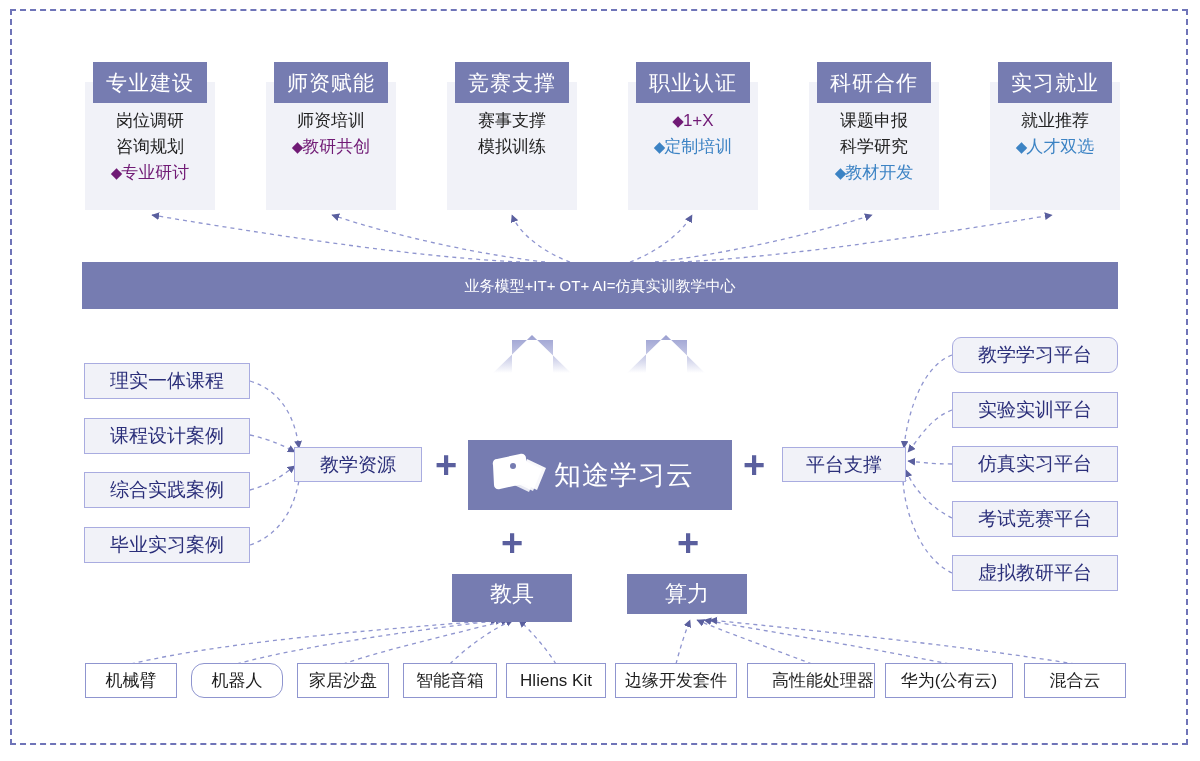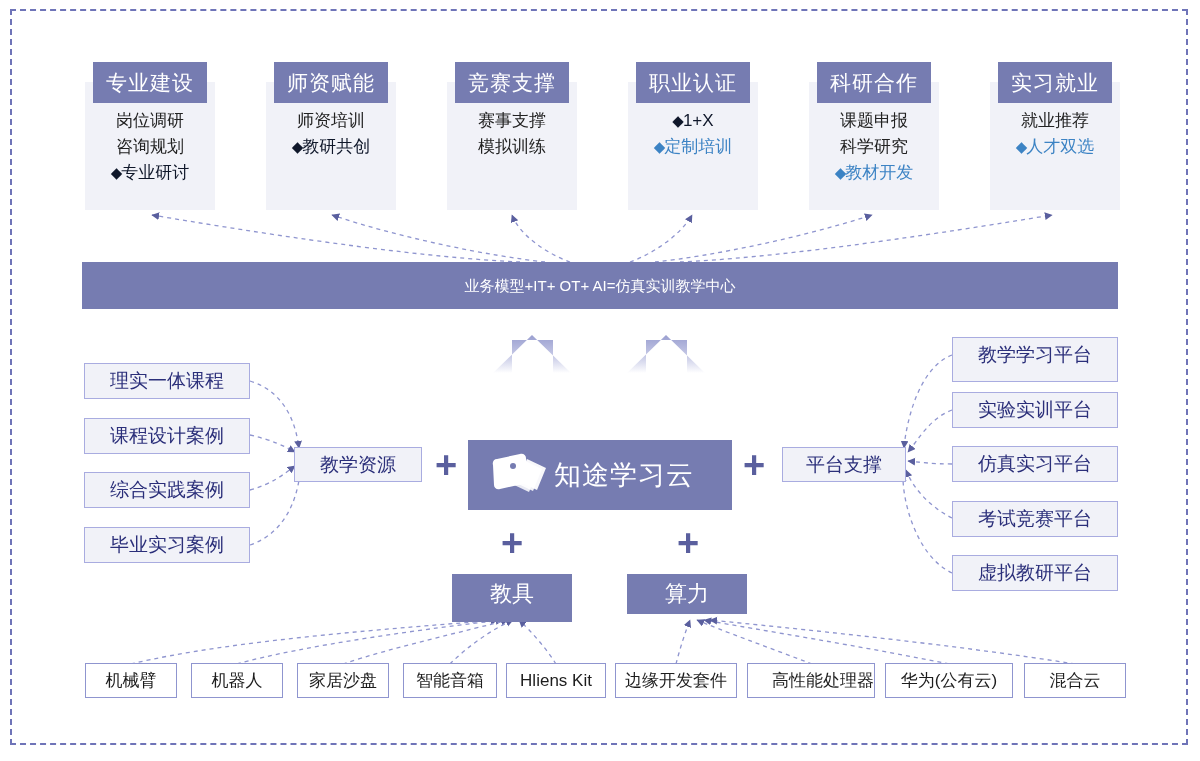--- a/index.html
+++ b/index.html
@@ -28,21 +28,21 @@
   .top-card .card-head{
     position:absolute;left:8px;top:0;width:114px;height:41px;
     background:#767cb1;color:#ffffff;
     font-size:21px;line-height:41px;text-align:center;
     letter-spacing:1px;font-weight:400;
   }
   .top-card .card-lines{
     position:absolute;left:0;top:46px;width:130px;text-align:center;
   }
   .top-card .cline{font-size:17px;line-height:26px;white-space:nowrap;color:#222222;}
-  .top-card .cline.red{color:#0f172a;}
+  .top-card .cline.red{color:#701a75;}
   .top-card .cline.blue{color:#3c83c4;}
   .dm{font-size:15px;letter-spacing:-1px;}
 
   
   #banner{
     position:absolute;left:82px;top:262px;width:1036px;height:47px;
     background:#767cb1;color:#ffffff;
     font-size:15px;line-height:47px;text-align:center;font-weight:400;
   }
 
@@ -199,21 +199,21 @@
     </div>
   </div>
 
   <div id="banner">业务模型+IT+ OT+ AI=仿真实训教学中心</div>
 
   <div class="lbox" style="left:84px;top:363px;width:166px;height:36px;line-height:34px;">理实一体课程</div>
   <div class="lbox" style="left:84px;top:418px;width:166px;height:36px;line-height:34px;">课程设计案例</div>
   <div class="lbox" style="left:84px;top:472px;width:166px;height:36px;line-height:34px;">综合实践案例</div>
   <div class="lbox" style="left:84px;top:527px;width:166px;height:36px;line-height:34px;">毕业实习案例</div>
 
-  <div class="lbox" style="left:952px;top:337px;width:166px;height:45px;line-height:34px;">教学学习平台</div>
+  <div class="lbox" style="left:952px;top:337px;width:166px;height:36px;line-height:34px;border-radius:9px;">教学学习平台</div>
   <div class="lbox" style="left:952px;top:392px;width:166px;height:36px;line-height:34px;">实验实训平台</div>
   <div class="lbox" style="left:952px;top:446px;width:166px;height:36px;line-height:34px;">仿真实习平台</div>
   <div class="lbox" style="left:952px;top:501px;width:166px;height:36px;line-height:34px;">考试竞赛平台</div>
   <div class="lbox" style="left:952px;top:555px;width:166px;height:36px;line-height:34px;">虚拟教研平台</div>
 
   <div class="lbox" style="left:294px;top:447px;width:128px;height:35px;line-height:33px;">教学资源</div>
 
   <div class="plus" style="left:428px;top:446px;width:36px;">+</div>
 
   <div id="logo-box">
@@ -234,21 +234,21 @@
 
   <div class="lbox" style="left:782px;top:447px;width:124px;height:35px;line-height:33px;">平台支撑</div>
 
   <div class="plus" style="left:494px;top:524px;width:36px;">+</div>
   <div class="plus" style="left:670px;top:524px;width:36px;">+</div>
 
   <div class="pbox" style="left:452px;top:574px;width:120px;height:48px;line-height:40px;">教具</div>
   <div class="pbox" style="left:627px;top:574px;width:120px;height:40px;line-height:40px;">算力</div>
 
   <div class="wbox" style="left:85px;top:663px;width:92px;height:35px;line-height:33px;">机械臂</div>
-  <div class="wbox" style="left:191px;top:663px;width:92px;height:35px;line-height:33px;">机器人</div>
+  <div class="wbox" style="left:191px;top:663px;width:92px;height:35px;line-height:33px;border-radius:13px;">机器人</div>
   <div class="wbox" style="left:297px;top:663px;width:92px;height:35px;line-height:33px;">家居沙盘</div>
   <div class="wbox" style="left:403px;top:663px;width:94px;height:35px;line-height:33px;">智能音箱</div>
   <div class="wbox" style="left:506px;top:663px;width:100px;height:35px;line-height:33px;">Hliens Kit</div>
   <div class="wbox" style="left:615px;top:663px;width:122px;height:35px;line-height:33px;">边缘开发套件</div>
   <div class="wbox" style="left:747px;top:663px;width:128px;height:35px;line-height:33px;text-align:right;">高性能处理器</div>
   <div class="wbox" style="left:885px;top:663px;width:128px;height:35px;line-height:33px;">华为(公有云)</div>
   <div class="wbox" style="left:1024px;top:663px;width:102px;height:35px;line-height:33px;">混合云</div>
 
 </div>
 

